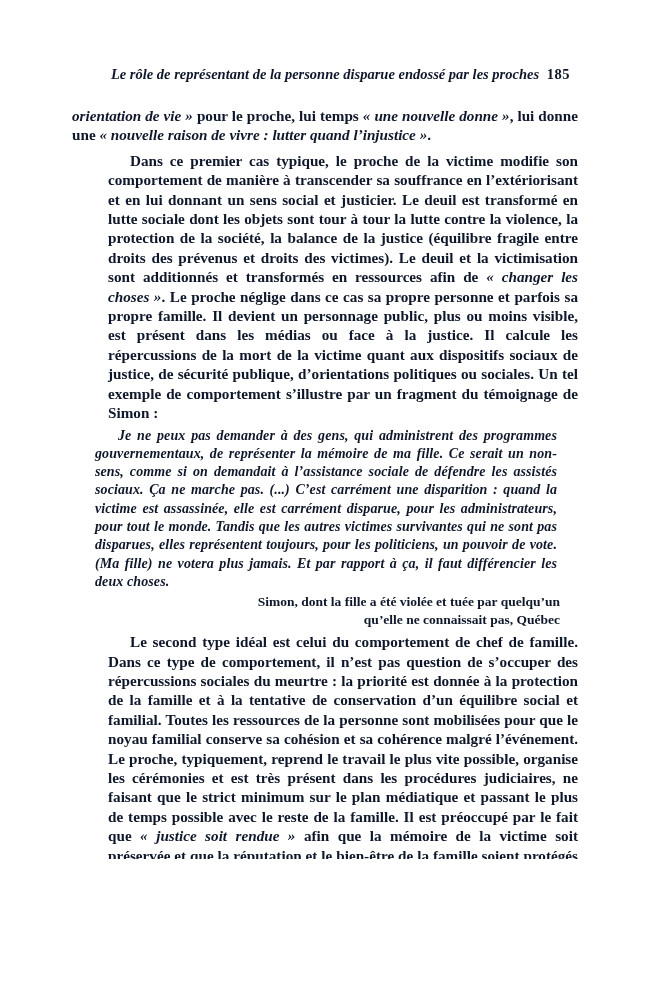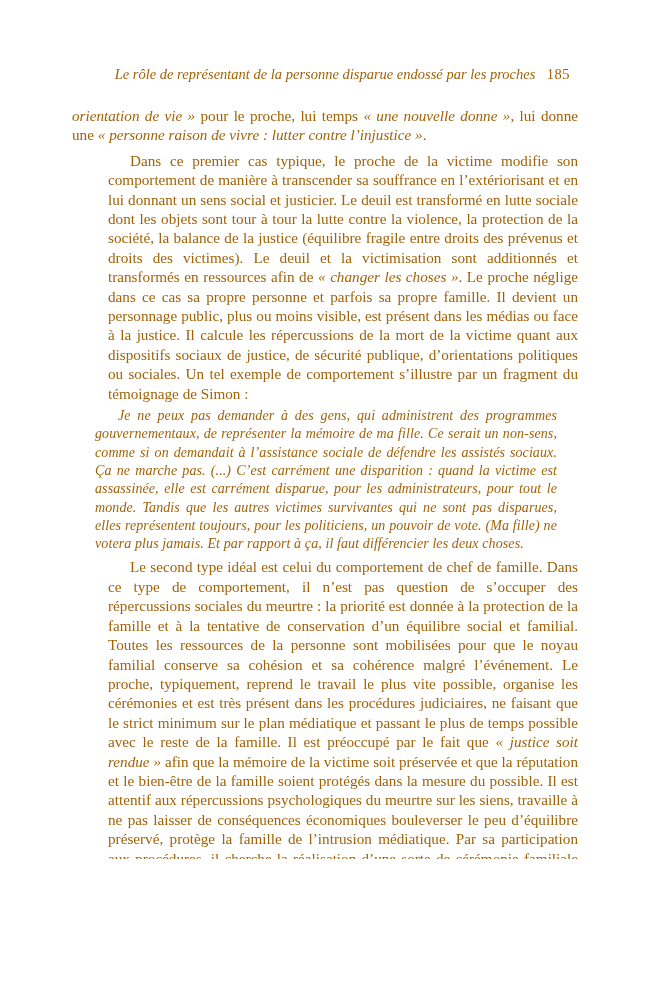--- a/index.html
+++ b/index.html
@@ -1,23 +1,24 @@
 <!DOCTYPE html>
 <html><head>
 <meta charset="utf-8">
 <style>
   html, body { margin: 0; padding: 0; background: #ffffff; }
   .page {
     position: relative;
     width: 650px;
     height: 859px;
     background: #ffffff;
-    color: #a16207;
+    color: #0f172a;
     font-family: "Liberation Serif", "DejaVu Serif", serif;
     overflow: hidden;
+    font-weight: bold;
   }
   .running-header {
     position: absolute;
     top: 66px;
     left: 72px;
     width: 506px;
     text-align: center;
     font-style: italic;
     font-size: 14.5px;
     line-height: 17px;
@@ -68,24 +69,28 @@
 
 <div class="page">
 
   <header class="running-header">
     <span class="running-title">Le rôle de représentant de la personne disparue endossé par les proches</span>
     <span class="page-number">185</span>
   </header>
 
   <main class="text-column">
 
-    <p class="para continuation"><span class="it">orientation de vie »</span><span> pour le proche, lui temps </span><span class="it">« une nouvelle donne »</span><span>, lui donne une </span><span class="it">« personne raison de vivre : lutter contre l’injustice »</span><span>.</span></p>
+    <p class="para continuation"><span class="it">orientation de vie »</span><span> pour le proche, lui temps </span><span class="it">« une nouvelle donne »</span><span>, lui donne une </span><span class="it">« nouvelle raison de vivre : lutter quand l’injustice »</span><span>.</span></p>
 
     <p class="para indent second"><span>Dans ce premier cas typique, le proche de la victime modifie son comportement de manière à transcender sa souffrance en l’extériorisant et en lui donnant un sens social et justicier. Le deuil est transformé en lutte sociale dont les objets sont tour à tour la lutte contre la violence, la protection de la société, la balance de la justice (équilibre fragile entre droits des prévenus et droits des victimes). Le deuil et la victimisation sont additionnés et transformés en ressources afin de </span><span class="it">« changer les choses »</span><span>. Le proche néglige dans ce cas sa propre personne et parfois sa propre famille. Il devient un personnage public, plus ou moins visible, est présent dans les médias ou face à la justice. Il calcule les répercussions de la mort de la victime quant aux dispositifs sociaux de justice, de sécurité publique, d’orientations politiques ou sociales. Un tel exemple de comportement s’illustre par un fragment du témoignage de Simon :</span></p>
 
     <p class="quote">Je ne peux pas demander à des gens, qui administrent des programmes gouvernementaux, de représenter la mémoire de ma fille. Ce serait un non-sens, comme si on demandait à l’assistance sociale de défendre les assistés sociaux. Ça ne marche pas. (...) C’est carrément une disparition : quand la victime est assassinée, elle est carrément disparue, pour les administrateurs, pour tout le monde. Tandis que les autres victimes survivantes qui ne sont pas disparues, elles représentent toujours, pour les politiciens, un pouvoir de vote. (Ma fille) ne votera plus jamais. Et par rapport à ça, il faut différencier les deux choses.</p>
 
+    <div class="attribution">
+      <div>Simon, dont la fille a été violée et tuée par quelqu’un</div>
+      <div>qu’elle ne connaissait pas, Québec</div>
+    </div>
 
     <p class="para indent third"><span>Le second type idéal est celui du comportement de chef de famille. Dans ce type de comportement, il n’est pas question de s’occuper des répercussions sociales du meurtre : la priorité est donnée à la protection de la famille et à la tentative de conservation d’un équilibre social et familial. Toutes les ressources de la personne sont mobilisées pour que le noyau familial conserve sa cohésion et sa cohérence malgré l’événement. Le proche, typiquement, reprend le travail le plus vite possible, organise les cérémonies et est très présent dans les procédures judiciaires, ne faisant que le strict minimum sur le plan médiatique et passant le plus de temps possible avec le reste de la famille. Il est préoccupé par le fait que </span><span class="it">« justice soit rendue »</span><span> afin que la mémoire de la victime soit préservée et que la réputation et le bien-être de la famille soient protégés dans la mesure du possible. Il est attentif aux répercussions psychologiques du meurtre sur les siens, travaille à ne pas laisser de conséquences économiques bouleverser le peu d’équilibre préservé, protège la famille de l’intrusion médiatique. Par sa participation aux procédures, il cherche la réalisation d’une sorte de cérémonie familiale qu’il estime plus importante que son impact de justice.</span></p>
 
   </main>
 
 </div>
 
 </body></html>

